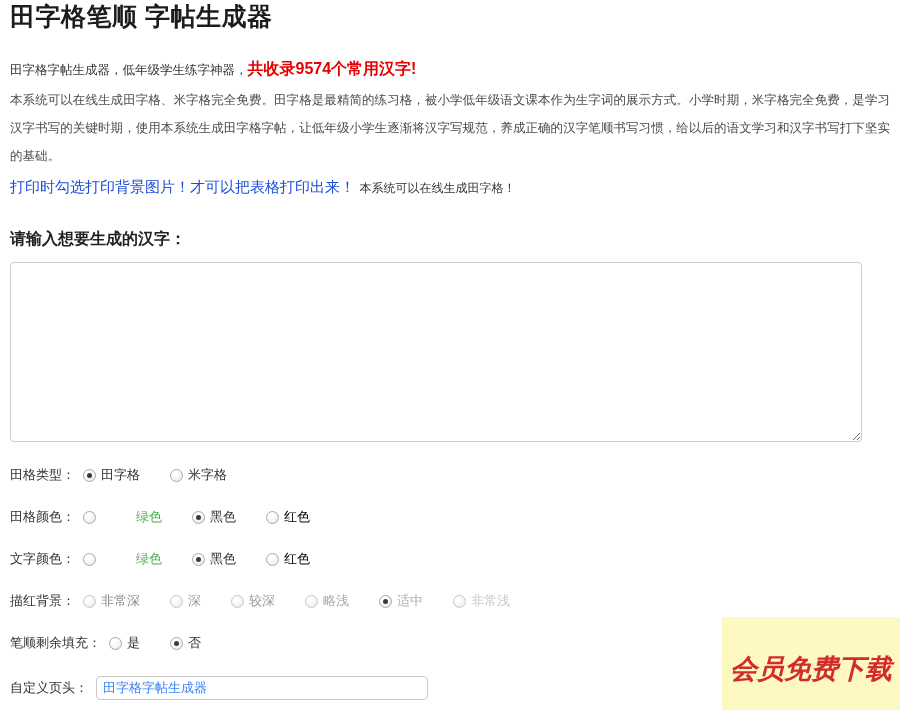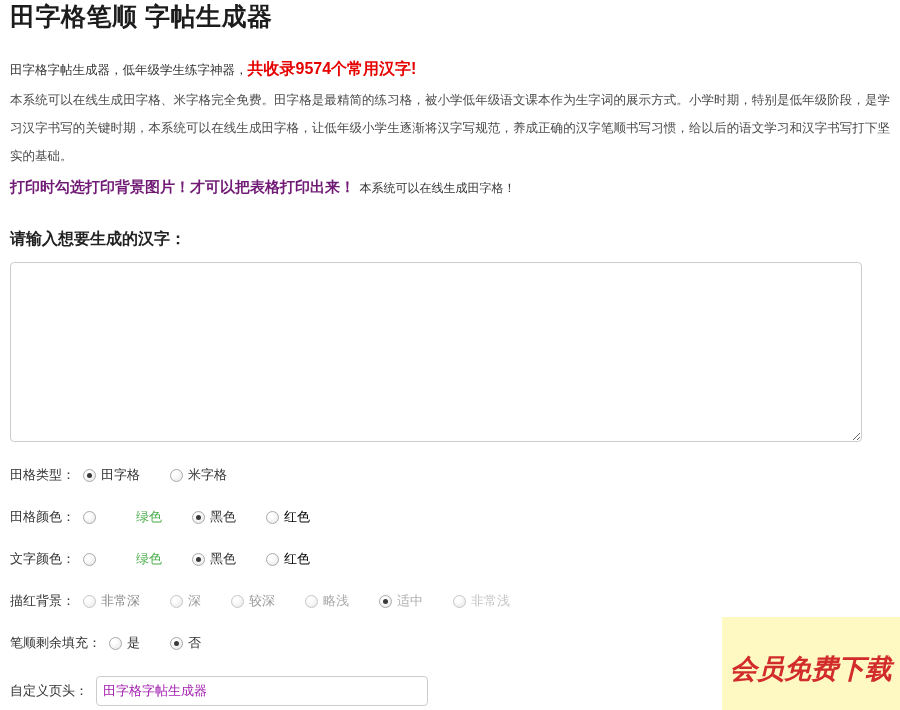--- a/index.html
+++ b/index.html
@@ -27,21 +27,21 @@
   .description {
     margin-top: 6px;
     font-size: 12.5px;
     color: #4a4a4a;
     line-height: 28px;
     text-align: justify;
     width: 880px;
   }
 
   .print-tip { margin-top: 8px; }
-  .print-warning { font-size: 15px; font-weight: bold; color: #701a75; }
+  .print-warning { font-size: 15px; font-weight: normal; color: #1d4ed8; }
   .print-note { font-size: 12px; color: #333; }
 
   .chars-label { margin-top: 32px; font-size: 16px; font-weight: bold; color: #222; }
 
   .chars-textarea {
     display: block;
     margin-top: 12px;
     width: 852px;
     height: 180px;
     border: 1px solid #ccc;
@@ -82,26 +82,26 @@
   .red-label { color: #000000; }
   .gray1 { color: #8a8a8a; }
   .gray2 { color: #9a9a9a; }
   .gray3 { color: #9a9a9a; }
   .gray4 { color: #a8a8a8; }
   .gray5 { color: #b0b0b0; }
   .gray6 { color: #c6c6c6; }
 
   .header-input {
     width: 332px;
-    height: 30px;
+    height: 24px;
     border: 1px solid #ccc;
     border-radius: 4px;
     padding: 2px 6px;
     font-size: 13px;
-    color: #a21caf;
+    color: #3b82f6;
     font-family: "Liberation Sans", "DejaVu Sans", sans-serif;
     outline: none;
   }
 
   .promo-box {
     position: absolute;
     right: 0; bottom: 0;
     width: 178px;
     height: 93px;
     background: #fef9c3;
@@ -123,21 +123,21 @@
 <body>
 
 <div class="content">
 
   <h1 class="page-title">田字格笔顺 字帖生成器</h1>
 
   <div class="intro-line">
     <span>田字格字帖生成器，低年级学生练字神器，</span><span class="intro-highlight">共收录9574个常用汉字!</span>
   </div>
 
-  <p class="description">本系统可以在线生成田字格、米字格完全免费。田字格是最精简的练习格，被小学低年级语文课本作为生字词的展示方式。小学时期，特别是低年级阶段，是学习汉字书写的关键时期，本系统可以在线生成田字格，让低年级小学生逐渐将汉字写规范，养成正确的汉字笔顺书写习惯，给以后的语文学习和汉字书写打下坚实的基础。</p>
+  <p class="description">本系统可以在线生成田字格、米字格完全免费。田字格是最精简的练习格，被小学低年级语文课本作为生字词的展示方式。小学时期，米字格完全免费，是学习汉字书写的关键时期，使用本系统生成田字格字帖，让低年级小学生逐渐将汉字写规范，养成正确的汉字笔顺书写习惯，给以后的语文学习和汉字书写打下坚实的基础。</p>
 
   <div class="print-tip">
     <span class="print-warning">打印时勾选打印背景图片！才可以把表格打印出来！</span>
     <span class="print-note">本系统可以在线生成田字格！</span>
   </div>
 
   <div class="chars-label">请输入想要生成的汉字：</div>
 
   <textarea class="chars-textarea" value="" style=""></textarea>
 

